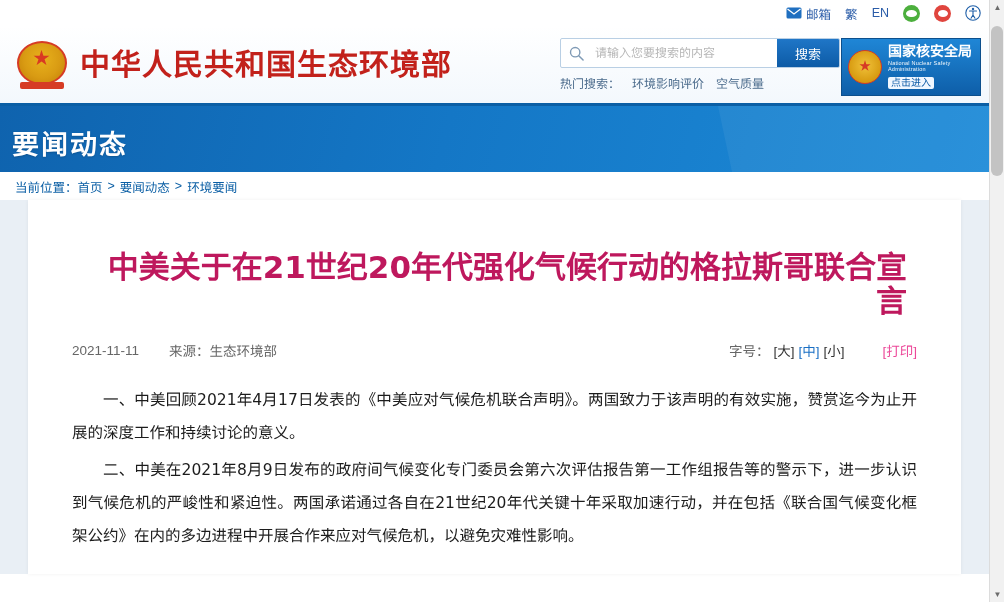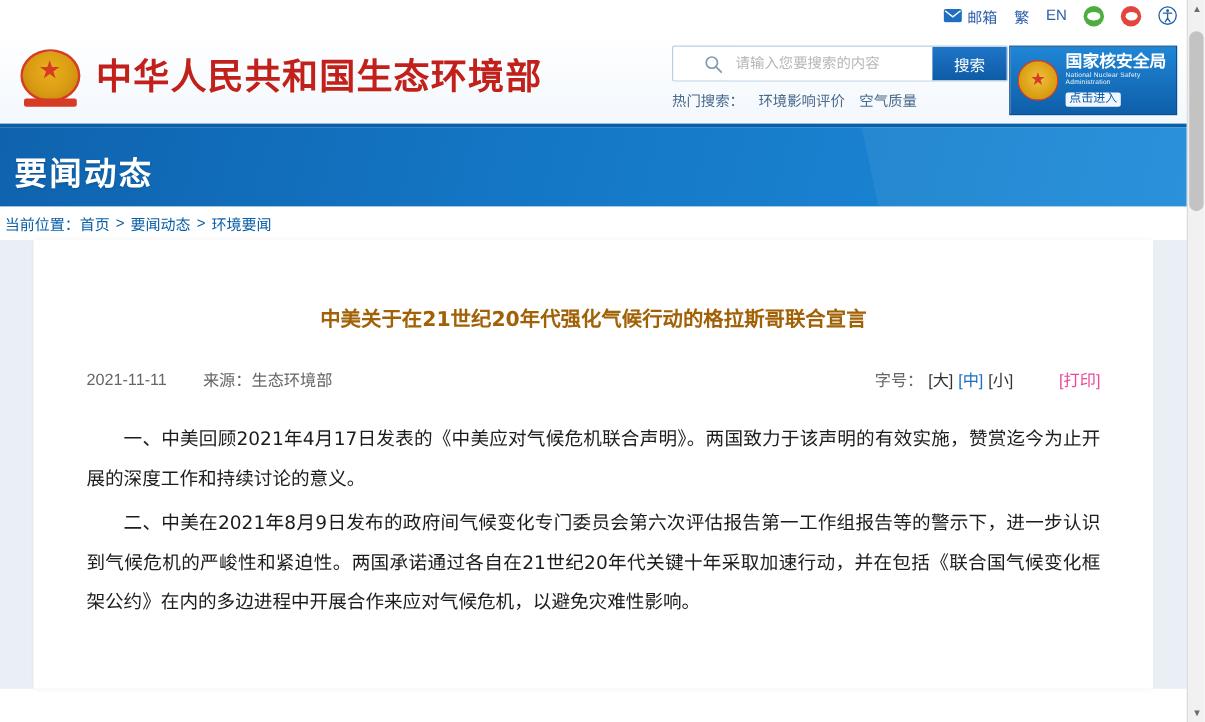--- a/index.html
+++ b/index.html
@@ -115,21 +115,20 @@
     left: 560px; top: 12px;
     width: 280px;
   }
   .search-row {
     display: flex;
     height: 30px;
     border: 1px solid #b9cfe4;
     background: #fff;
     border-radius: 2px;
     overflow: hidden;
-    padding-left: 18px;
   }
   .search-icon-box {
     width: 30px;
     display: flex; align-items: center; justify-content: center;
     color: #7f9ab5;
   }
   .search-input {
     flex: 1;
     border: none;
     outline: none;
@@ -222,45 +221,45 @@
     font-family: "DejaVu Sans", sans-serif;
     text-shadow: 0 1px 2px rgba(0,0,0,.18);
   }
 
   
   .crumb-wrap {
     height: 28px;
     background: #ffffff;
     display: flex;
     align-items: center;
-    padding-left: 4px;
+    padding-left: 15px;
     font-size: 12.5px;
     color: #0b5fa5;
   }
   .crumb-wrap a { color: #0b5fa5; text-decoration: none; cursor: pointer; }
   .crumb-sep { margin: 0 5px; color: #0b5fa5; }
 
   
   .page-bg {
     background: #e9eff5;
     padding: 0 0 0 0;
     height: 374px;
   }
   .card {
     background: #ffffff;
     margin: 0 28px;
     height: 100%;
     padding: 30px 44px 0 44px;
     box-shadow: 0 0 4px rgba(0,0,0,0.06);
   }
   .article-title {
-    text-align: center;
-    font-size: 17px;
+    text-align: right;
+    font-size: 31px;
     font-weight: bold;
-    color: #a16207;
+    color: #be185d;
     line-height: 34px;
     padding: 20px 10px 0 10px;
     font-family: "DejaVu Sans", sans-serif;
   }
   .meta-row {
     display: flex;
     align-items: center;
     font-size: 13.5px;
     color: #666;
     margin-top: 22px;

